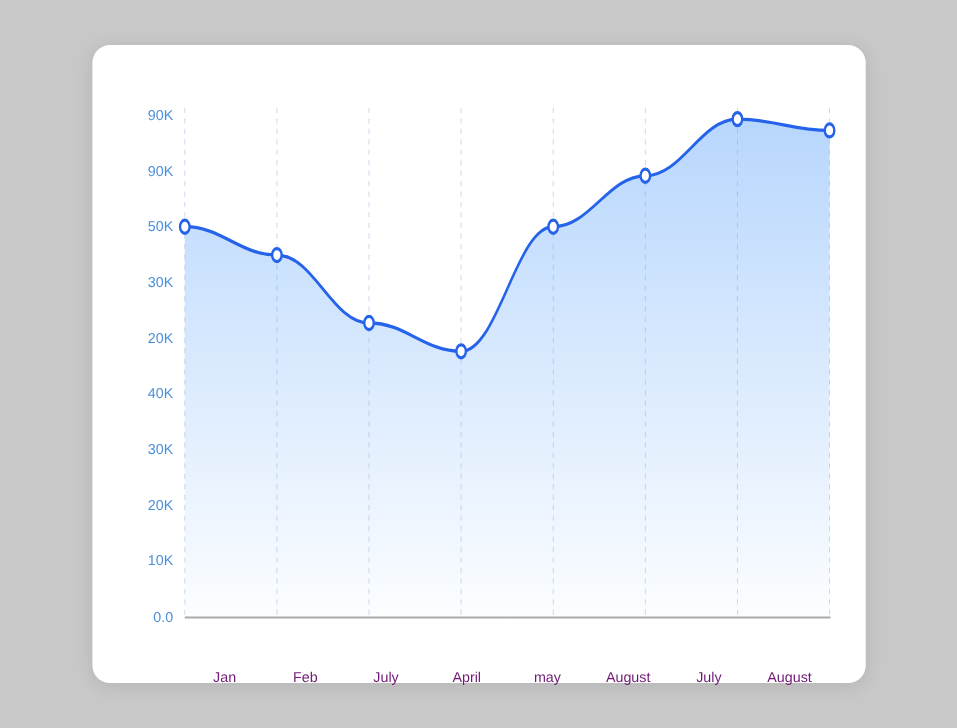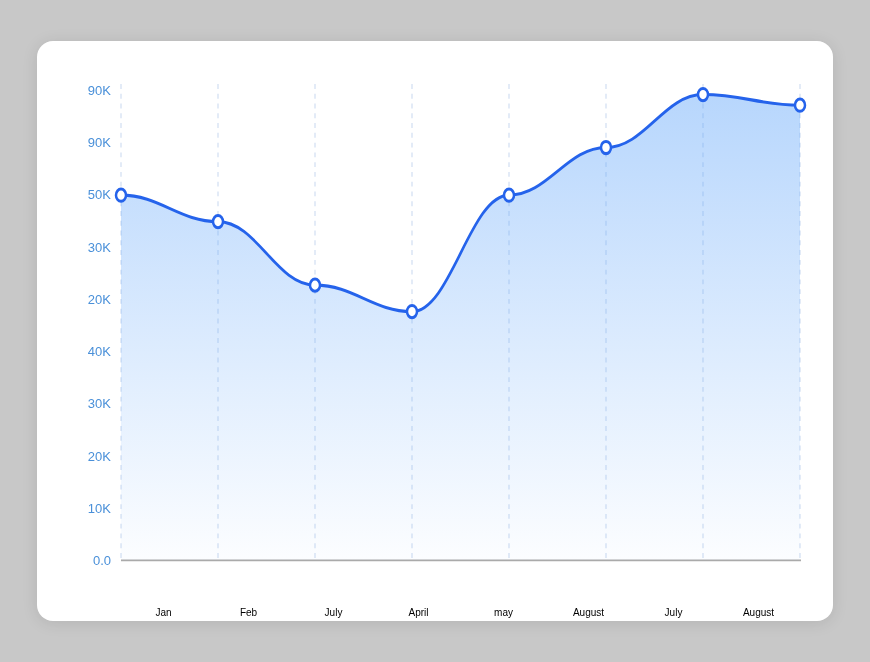--- a/index.html
+++ b/index.html
@@ -10,22 +10,22 @@
       background: #c8c8c8;
       display: flex;
       align-items: center;
       justify-content: center;
       font-family: -apple-system, BlinkMacSystemFont, 'Segoe UI', sans-serif;
     }
 
     .card {
       background: #fff;
       border-radius: 16px;
-      padding: 23px 32px 24px 32px;
-      width: 796px;
+      padding: 37px 32px 24px 32px;
+      width: 703px;
       height: 580px;
       box-shadow: 0 2px 16px rgba(0,0,0,0.10);
       display: flex;
       flex-direction: column;
     }
 
     .card-title {
       font-size: 26px;
       font-weight: 700;
       color: #1a1a2e;
@@ -67,22 +67,22 @@
     }
 
     .x-axis-labels {
       display: flex;
       justify-content: space-between;
       padding: 6px 0 0 0;
       width: 100%;
     }
 
     .x-label {
-      font-size: 10px;
-      color: #000000;
+      font-size: 13px;
+      color: #701a75;
       text-align: center;
       flex: 1;
     }
   </style>
 </head>
 <body>
 
 <div class="card">
   <div class="card-title"></div>
   <div class="chart-area">

